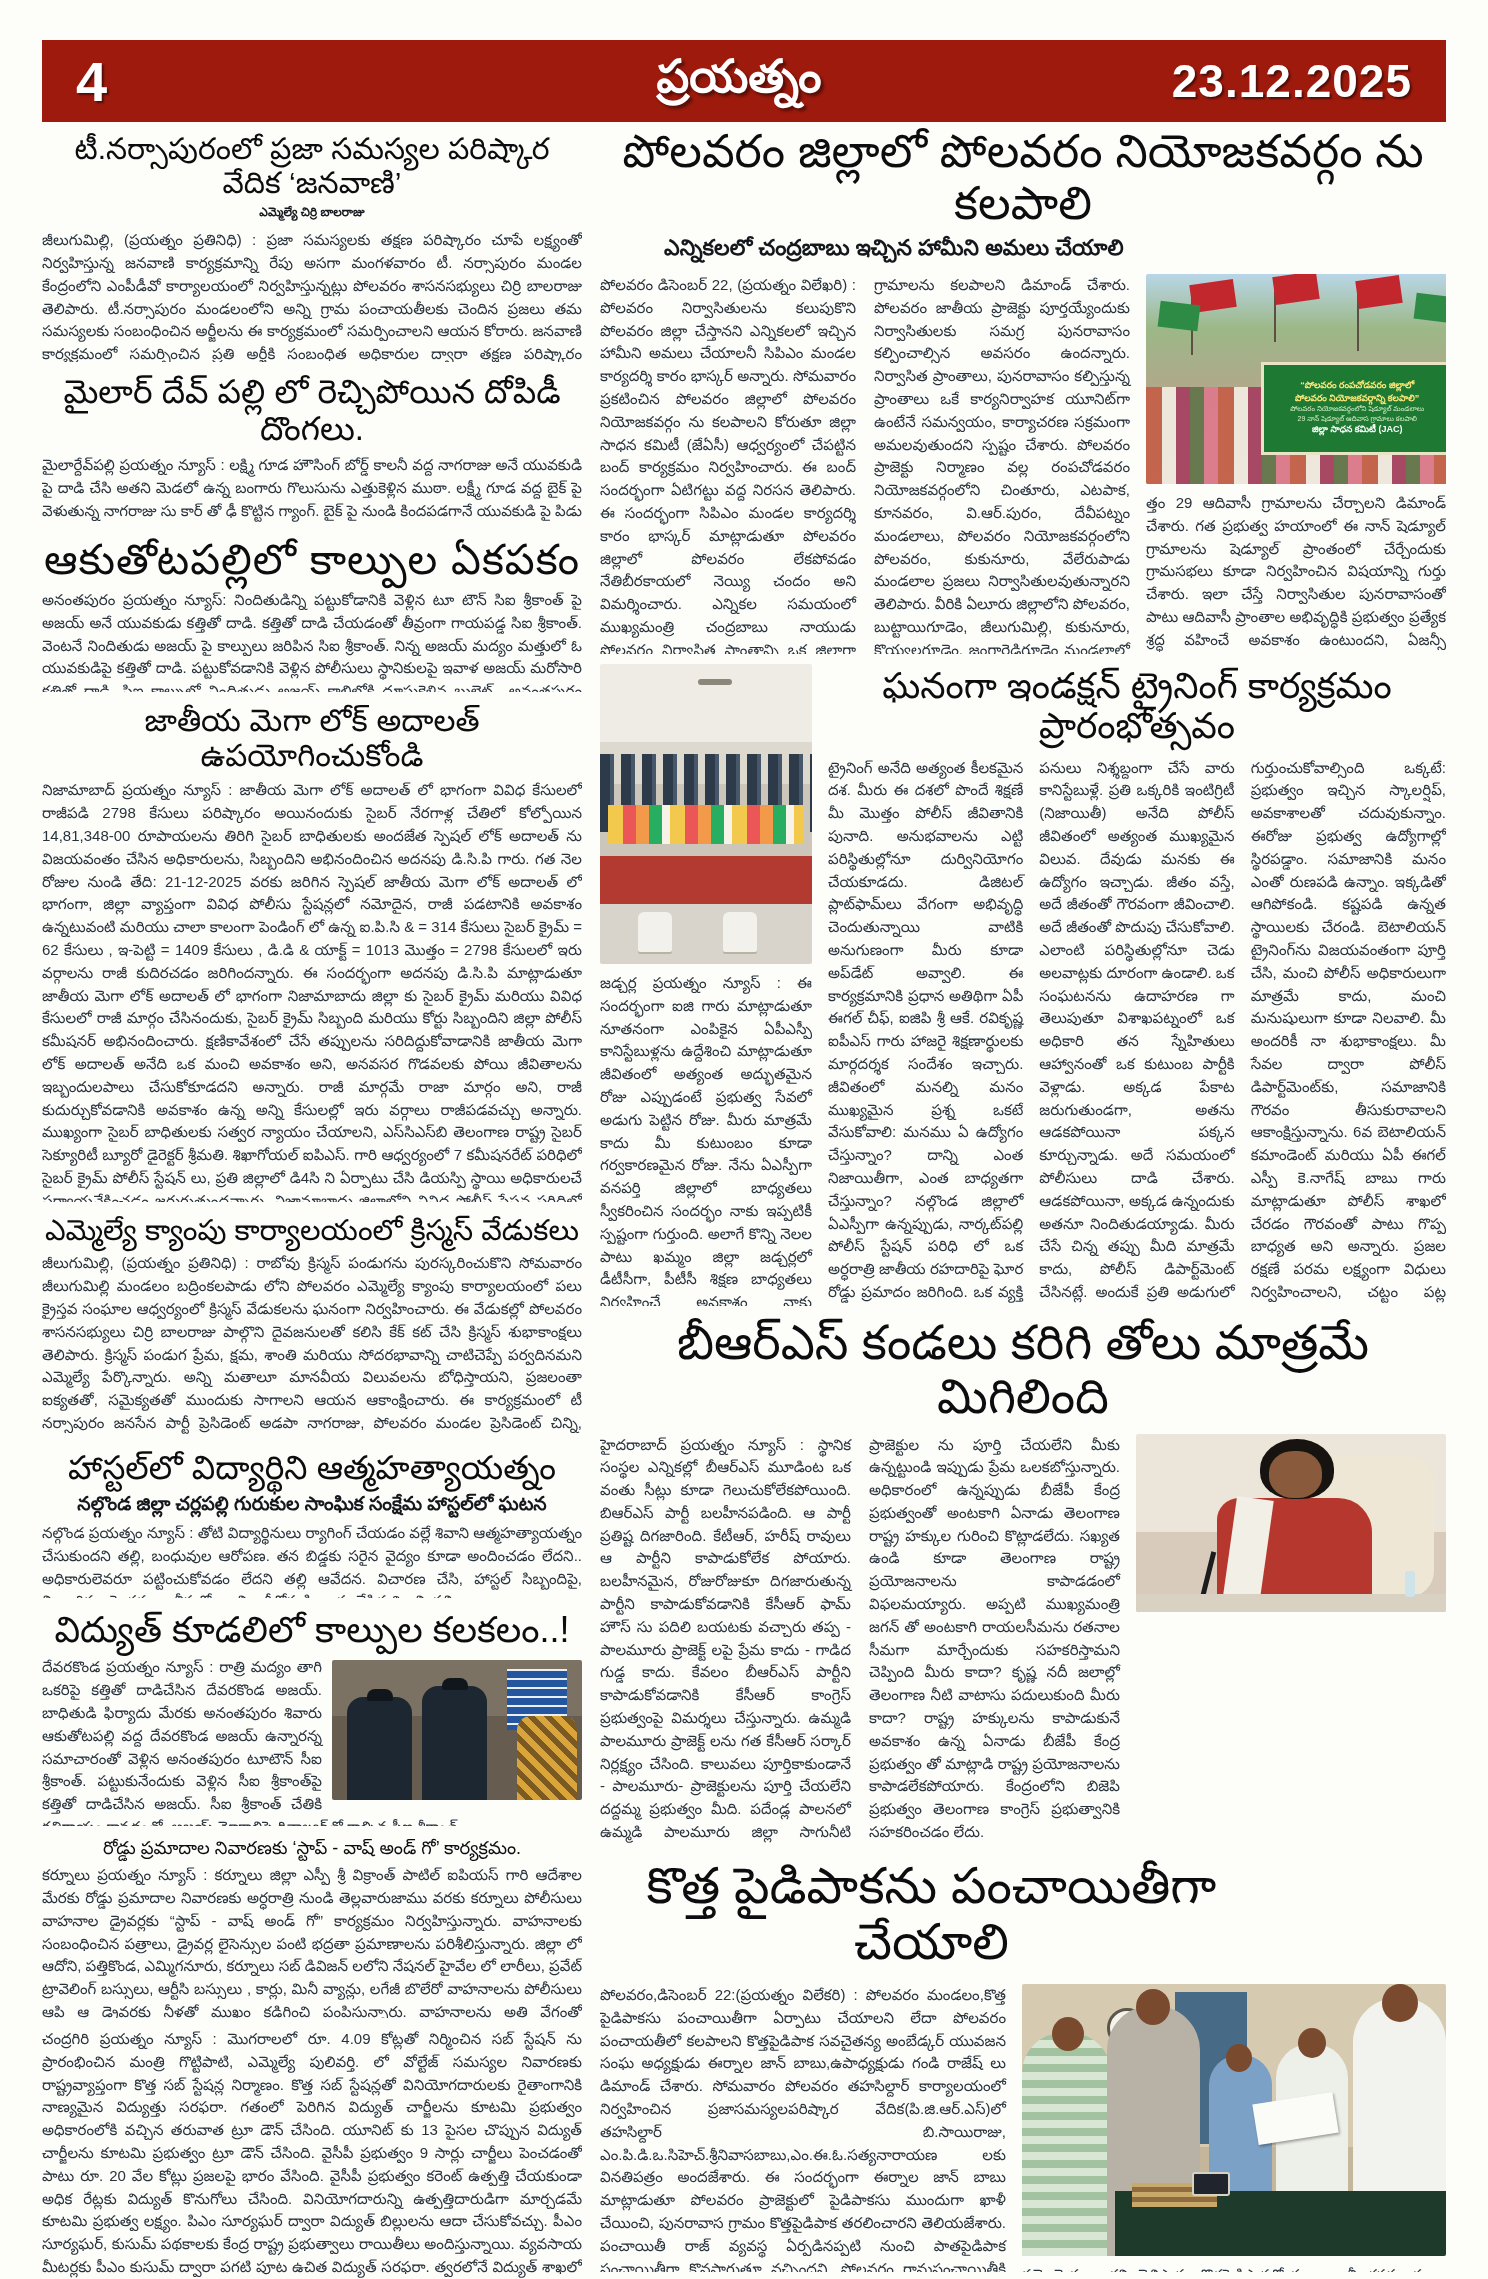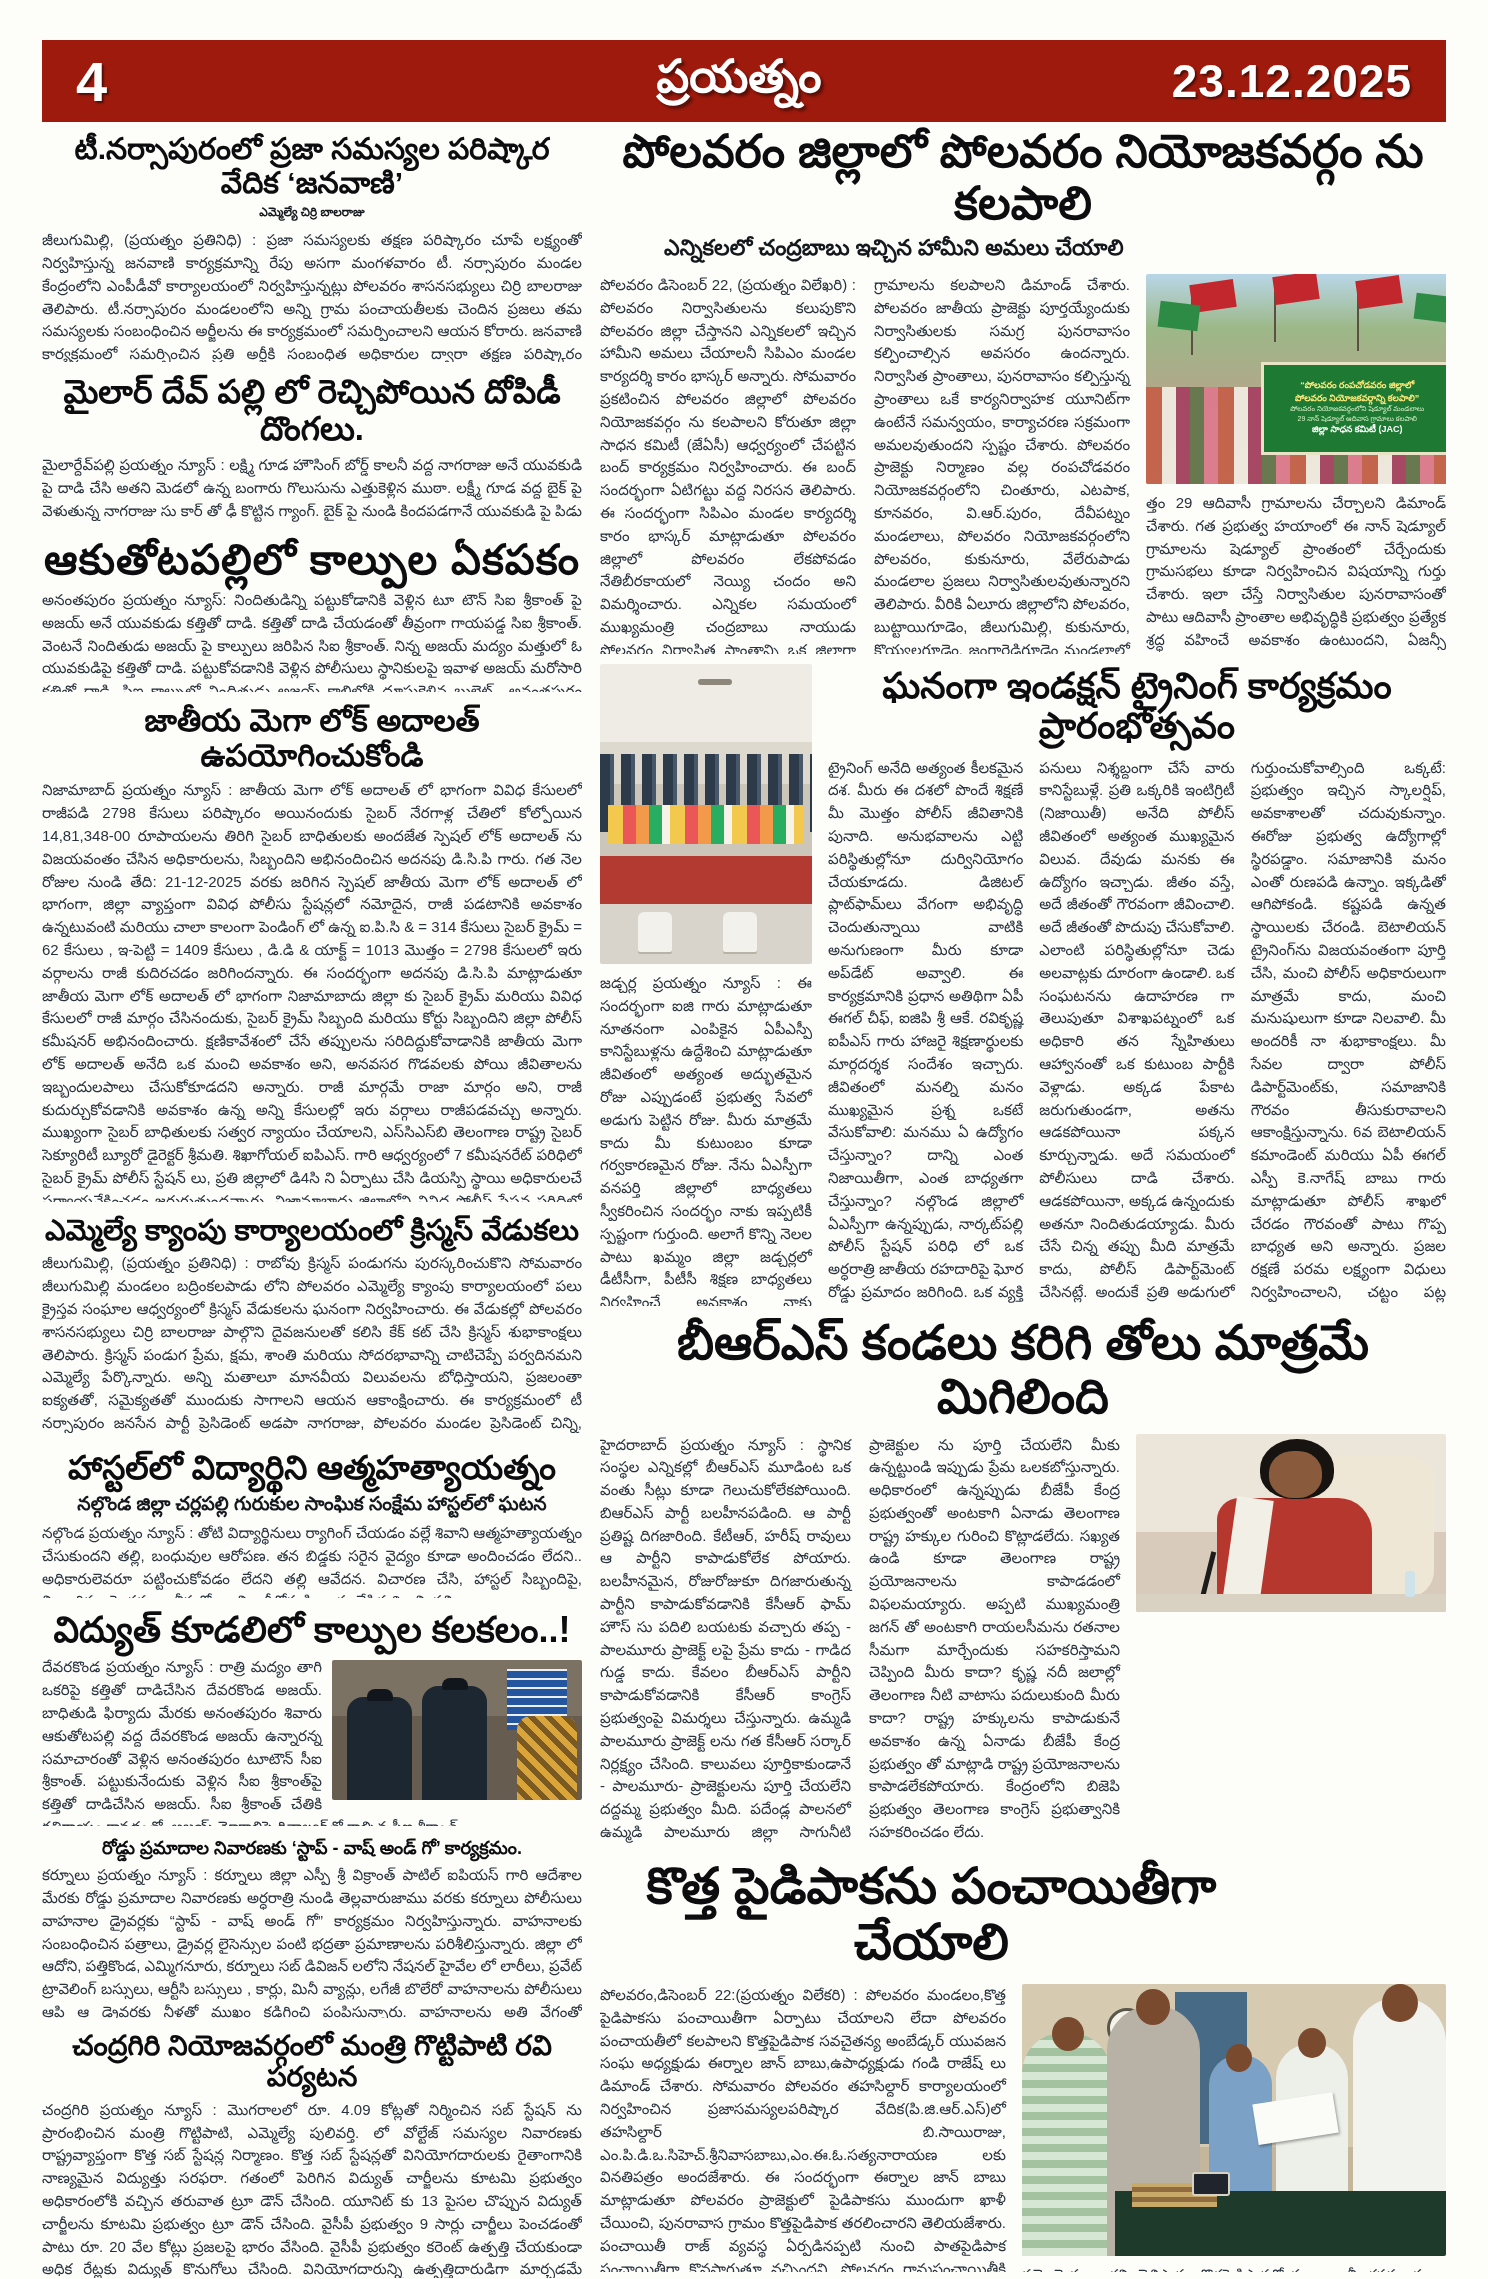--- a/index.html
+++ b/index.html
@@ -6,21 +6,21 @@
   #page{position:relative;width:1488px;height:2279px;background:#fdfdfa;overflow:hidden;
         font-family:"Liberation Sans","DejaVu Sans",sans-serif;color:#273039;}
   
   #masthead-bar{position:absolute;left:42px;top:40px;width:1404px;height:82px;background:#9e1a0d;
     display:flex;align-items:center;justify-content:space-between;padding:0 34px;box-sizing:border-box;}
   #page-number{font-size:56px;font-weight:800;color:#fff;text-shadow:2px 2px 2px rgba(0,0,0,.5);}
   #masthead-title{position:absolute;left:50%;transform:translateX(-53%);font-size:46px;font-weight:800;color:#fff;
     text-shadow:3px 3px 3px rgba(0,0,0,.45);}
   #edition-date{font-size:46px;font-weight:800;color:#fff;letter-spacing:1px;text-shadow:2px 2px 2px rgba(0,0,0,.5);}
   
-  .hl{font-weight:700;color:#0d0d10;text-align:center;line-height:1.12;margin:2px 0 6px 0;}
+  .hl{font-weight:400;color:#0d0d10;text-align:center;line-height:1.12;margin:2px 0 6px 0;}
   .sub{font-weight:700;color:#14181d;text-align:center;}
   .body{font-size:15px;line-height:1.52;text-align:justify;color:#28323c;}
   .art{overflow:hidden;}
   
   #left-col{position:absolute;left:42px;top:130px;width:540px;display:flex;flex-direction:column;gap:10px;}
   
   .story{position:absolute;left:600px;width:846px;overflow:hidden;}
   .cols2{column-count:2;column-gap:18px;}
   .cols3{column-count:3;column-gap:16px;}
   
@@ -146,21 +146,20 @@
         <span>దేవరకొండ ప్రయత్నం న్యూస్ : రాత్రి మద్యం తాగి ఒకరిపై కత్తితో దాడిచేసిన దేవరకొండ అజయ్. బాధితుడి ఫిర్యాదు మేరకు అనంతపురం శివారు ఆకుతోటపల్లి వద్ద దేవరకొండ అజయ్ ఉన్నారన్న సమాచారంతో వెళ్లిన అనంతపురం టూటౌన్ సీఐ శ్రీకాంత్. పట్టుకునేందుకు వెళ్లిన సీఐ శ్రీకాంత్‌పై కత్తితో దాడిచేసిన అజయ్. సీఐ శ్రీకాంత్ చేతికి కత్తిగాయం కావడంతో, అజయ్ మోకాలిపై రివాల్వర్‌తో కాల్చిన సీఐ శ్రీకాంత్.</span>
       </div>
     </div>
 
     <div class="art" style="height:182px">
       <div class="hl" style="font-size:18px">రోడ్డు ప్రమాదాల నివారణకు ‘స్టాప్ - వాష్ అండ్ గో’ కార్యక్రమం.</div>
       <div class="body">కర్నూలు ప్రయత్నం న్యూస్ : కర్నూలు జిల్లా ఎస్పీ శ్రీ విక్రాంత్ పాటిల్ ఐపియస్ గారి ఆదేశాల మేరకు రోడ్డు ప్రమాదాల నివారణకు అర్ధరాత్రి నుండి తెల్లవారుజాము వరకు కర్నూలు పోలీసులు వాహనాల డ్రైవర్లకు “స్టాప్ - వాష్ అండ్ గో” కార్యక్రమం నిర్వహిస్తున్నారు. వాహనాలకు సంబంధించిన పత్రాలు, డ్రైవర్ల లైసెన్సుల పంటి భద్రతా ప్రమాణాలను పరిశీలిస్తున్నారు. జిల్లా లో ఆదోని, పత్తికొండ, ఎమ్మిగనూరు, కర్నూలు సబ్ డివిజన్ లలోని నేషనల్ హైవేల లో లారీలు, ప్రవేట్ ట్రావెలింగ్ బస్సులు, ఆర్టీసి బస్సులు , కార్లు, మినీ వ్యాన్లు, లగేజీ బొలేరో వాహనాలను పోలీసులు ఆపి ఆ డ్రైవర్లకు నీళ్లతో ముఖం కడిగించి పంపిస్తున్నారు. వాహనాలను అతి వేగంతో నడపకూడదని, రాంగ్ రూట్ లో వెళ్ళకూడదని, పరిమితికి మించి ప్రయాణీకులను ఎక్కించుకోకూడదని పోలీసు అధికారులు ఆయా వాహనాల డ్రైవర్లకు తెలియజేస్తున్నారు.</div>
     </div>
 
     <div class="art" style="height:250px">
-      <div class="hl" style="font-size:28px">చంద్రగిరి నియోజవర్గంలో మంత్రి గొట్టిపాటి రవి పర్యటన</div>
       <div class="body">చంద్రగిరి ప్రయత్నం న్యూస్ : మొగరాలలో రూ. 4.09 కోట్లతో నిర్మించిన సబ్ స్టేషన్ ను ప్రారంభించిన మంత్రి గొట్టిపాటి, ఎమ్మెల్యే పులివర్తి. లో వోల్టేజ్ సమస్యల నివారణకు రాష్ట్రవ్యాప్తంగా కొత్త సబ్ స్టేషన్ల నిర్మాణం. కొత్త సబ్ స్టేషన్లతో వినియోగదారులకు రైతాంగానికి నాణ్యమైన విద్యుత్తు సరఫరా. గతంలో పెరిగిన విద్యుత్ చార్జీలను కూటమి ప్రభుత్వం అధికారంలోకి వచ్చిన తరువాత ట్రూ డౌన్ చేసింది. యూనిట్ కు 13 పైసల చొప్పున విద్యుత్ చార్జీలను కూటమి ప్రభుత్వం ట్రూ డౌన్ చేసింది. వైసీపీ ప్రభుత్వం 9 సార్లు చార్జీలు పెంచడంతో పాటు రూ. 20 వేల కోట్లు ప్రజలపై భారం వేసింది. వైసీపీ ప్రభుత్వం కరెంట్ ఉత్పత్తి చేయకుండా అధిక రేట్లకు విద్యుత్ కొనుగోలు చేసింది. వినియోగదారున్ని ఉత్పత్తిదారుడిగా మార్చడమే కూటమి ప్రభుత్వ లక్ష్యం. పిఎం సూర్యఘర్ ద్వారా విద్యుత్ బిల్లులను ఆదా చేసుకోవచ్చు. పీఎం సూర్యఘర్, కుసుమ్ పథకాలకు కేంద్ర రాష్ట్ర ప్రభుత్వాలు రాయితీలు అందిస్తున్నాయి. వ్యవసాయ మీటర్లకు పీఎం కుసుమ్ ద్వారా పగటి పూట ఉచిత విద్యుత్ సరఫరా. త్వరలోనే విద్యుత్ శాఖలో ఉద్యోగ ఖాళీలు భర్తీ.</div>
     </div>
   </div>
 
   <div class="story" style="top:124px;height:530px">
     <div class="hl" style="font-size:46px">పోలవరం జిల్లాలో పోలవరం నియోజకవర్గం ను కలపాలి</div>
     <div class="sub" style="font-size:22px;text-align:left;padding-left:64px;margin:2px 0 8px">ఎన్నికలలో చంద్రబాబు ఇచ్చిన హామీని అమలు చేయాలి</div>
     <div style="display:flex;gap:16px">
       <div class="body cols2" style="flex:1">పోలవరం డిసెంబర్ 22, (ప్రయత్నం విలేఖరి) : పోలవరం నిర్వాసితులను కలుపుకొని పోలవరం జిల్లా చేస్తానని ఎన్నికలలో ఇచ్చిన హామీని అమలు చేయాలనీ సిపిఎం మండల కార్యదర్శి కారం భాస్కర్ అన్నారు. సోమవారం ప్రకటించిన పోలవరం జిల్లాలో పోలవరం నియోజకవర్గం ను కలపాలని కోరుతూ జిల్లా సాధన కమిటీ (జేఏసీ) ఆధ్వర్యంలో చేపట్టిన బంద్ కార్యక్రమం నిర్వహించారు. ఈ బంద్ సందర్భంగా ఏటిగట్టు వద్ద నిరసన తెలిపారు. ఈ సందర్భంగా సిపిఎం మండల కార్యదర్శి కారం భాస్కర్ మాట్లాడుతూ పోలవరం జిల్లాలో పోలవరం లేకపోవడం నేతిబీరకాయలో నెయ్యి చందం అని విమర్శించారు. ఎన్నికల సమయంలో ముఖ్యమంత్రి చంద్రబాబు నాయుడు పోలవరం నిర్వాసిత ప్రాంతాన్ని ఒక జిల్లాగా ప్రకటిస్తామని ఇచ్చిన హామీని ఉల్లంఘించారని ఆరోపించారు. రాష్ట్ర ప్రభుత్వం ఇటీవల ప్రకటించిన నూతన పోలవరం జిల్లాలో పోలవరం నియోజకవర్గం లేకపోవడం ప్రభుత్వ ప్రకటన సరైంది కాదన్నారు. జిల్లా పునర్విభజనల సమయంలో ఇరు ప్రాంతాలలో ప్రజల అభిప్రాయం సేకరించకుండా ప్రభుత్వం ఏకపక్షంగా వ్యవహరించిందన్నారు. పోలవరం జిల్లాలో పోలవరం ఆదివాసీ నియోజకవర్గంలోని షెడ్యూల్ ప్రాంతాలు, నాన్ షెడ్యూల్ ప్రాంతాల్లో ఉన్న ఆదివాసీ గ్రామాలను కలపాలని డిమాండ్ చేశారు. పోలవరం జాతీయ ప్రాజెక్టు పూర్తయ్యేందుకు నిర్వాసితులకు సమగ్ర పునరావాసం కల్పించాల్సిన అవసరం ఉందన్నారు. నిర్వాసిత ప్రాంతాలు, పునరావాసం కల్పిస్తున్న ప్రాంతాలు ఒకే కార్యనిర్వాహక యూనిట్‌గా ఉంటేనే సమన్వయం, కార్యాచరణ సక్రమంగా అమలవుతుందని స్పష్టం చేశారు. పోలవరం ప్రాజెక్టు నిర్మాణం వల్ల రంపచోడవరం నియోజకవర్గంలోని చింతూరు, ఎటపాక, కూనవరం, వి.ఆర్.పురం, దేవీపట్నం మండలాలు, పోలవరం నియోజకవర్గంలోని పోలవరం, కుకునూరు, వేలేరుపాడు మండలాల ప్రజలు నిర్వాసితులవుతున్నారని తెలిపారు. వీరికి ఏలూరు జిల్లాలోని పోలవరం, బుట్టాయిగూడెం, జీలుగుమిల్లి, కుకునూరు, కొయ్యలగూడెం, జంగారెడ్డిగూడెం మండలాల్లో పునరావాసం కల్పిస్తున్నారని చెప్పారు. ఇప్పటికే పునరావాసం పొందిన కుటుంబాలు అనేక సమస్యలు ఎదుర్కొంటున్నాయని, భవిష్యత్తులో మరిన్ని ఇబ్బందులు తలెత్తే అవకాశం ఉందని ఆందోళన వ్యక్తం చేశారు. ఈ పరిస్థితుల పరిష్కారానికి పోలవరం జిల్లాలో పోలవరం నియోజకవర్గంలోని ఐదు షెడ్యూల్ మండలాలు పోలవరం, బుట్టాయిగూడెం, జీలుగుమిల్లి, కుకునూరు, వేలేరుపాడు తో పాటు టి.నర్సాపురం 18, కొయ్యలగూడెం 7, గోపాలపురం 3, జంగారెడ్డిగూడెం 1 లోని మె-</div>
       <div style="width:300px">

